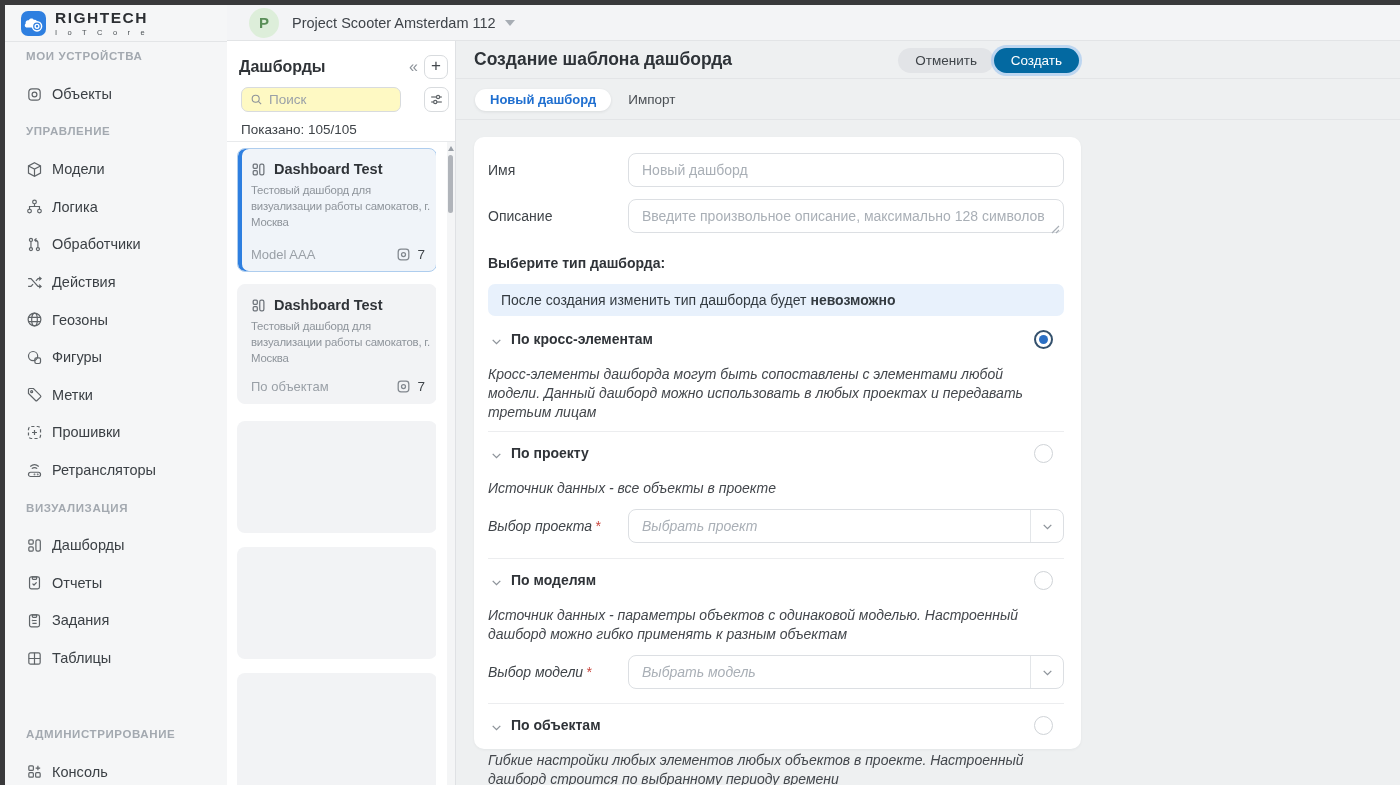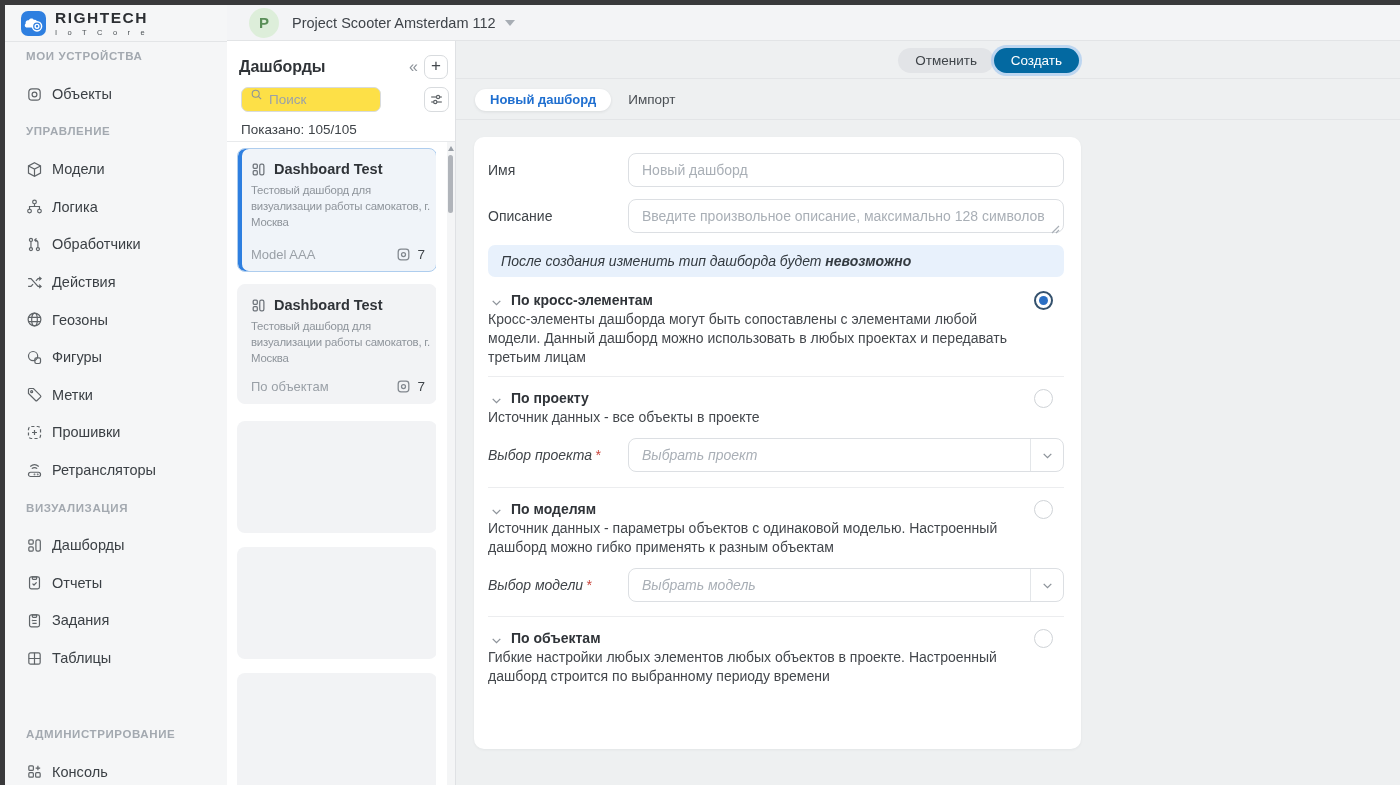--- a/index.html
+++ b/index.html
@@ -89,22 +89,22 @@
     width:24px; height:24px; border:1px solid #d8dbde; border-radius:7px;
     background:#fff; display:flex; align-items:center; justify-content:center;
     cursor:pointer; color:#43484d;
   }
   .add-btn { font-size:17px; font-weight:normal; line-height:1; padding-bottom:2px; }
   .search-row {
     position:absolute; left:14px; right:6px; top:46px; height:25px;
     display:flex; align-items:center;
   }
   .search-box {
-    width:140px; height:25px; border:1px solid #d8dbde; border-radius:7px;
-    display:flex; padding:0 8px; background:#fde047;
+    width:160px; height:25px; border:1px solid #d8dbde; border-radius:7px;
+    display:flex; align-items:center; padding:0 8px; background:#fef9c3;
   }
   .search-box input {
     border:none; outline:none; flex:1; min-width:0; font-size:13.5px;
     font-family:inherit; color:#3c4043; background:transparent; margin-left:6px;
   }
   .search-box input::placeholder { color:#9aa1a8; }
   .filter-btn { margin-left:auto; width:25px; height:25px; }
   .shown-line { position:absolute; left:14px; top:81px; font-size:13.5px; color:#3f4449; }
   .panel-divider { position:absolute; left:0; right:0; top:100px; border-bottom:1px solid #e8eaec; }
 
@@ -177,37 +177,37 @@
   }
   .text-input { padding:0 13px; font-size:14px; font-family:inherit; color:#3c4043; outline:none; }
   .text-input::placeholder, .textarea-wrap textarea::placeholder { color:#a9afb6; }
   .textarea-wrap { position:relative; }
   .textarea-wrap textarea {
     width:100%; height:100%; border:none; outline:none; resize:none; background:transparent;
     font-size:14px; font-family:inherit; color:#3c4043; padding:8px 13px 0 13px; overflow:hidden;
   }
   .resize-grip { position:absolute; right:3px; bottom:3px; width:9px; height:9px; }
   .type-heading { margin-top:20px; font-size:14px; font-weight:bold; color:#2f3338; line-height:20px; }
-  .notice { white-space:pre-wrap;font-style:italic; }
+  .notice { white-space:pre-wrap; }
   .notice {
     margin-top:11px; height:32px; background:#e8f1fc; border-radius:7px;
     display:flex; align-items:center; padding:0 13px; font-size:14px; color:#333a40;
   }
   .opt-header { display:flex; align-items:center; margin-top:13px; height:20px; }
   .opt-header.mt11 { margin-top:11px; }
   .opt-chevron { width:13px; height:13px; margin:2px 8px 0 2px; color:#8d939a; flex:none; }
   .opt-label { font-size:14px; font-weight:bold; color:#2f3338; }
   .radio {
     margin-left:auto; margin-right:11px; width:19px; height:19px; border-radius:50%;
     border:1.5px solid #cfd3d7; background:#fff; cursor:pointer;
     display:flex; align-items:center; justify-content:center; flex:none;
   }
   .radio.checked { border:2px solid #34516d; }
   .radio.checked::after { content:""; width:9px; height:9px; border-radius:50%; background:#2b6fc4; }
-  .opt-desc { margin-top:0; font-size:14px; line-height:19px; color:#43474c; white-space:pre-line; }
+  .opt-desc { margin-top:16px; font-size:14px; line-height:19px; color:#43474c; white-space:pre-line;font-style:italic; }
   .opt-divider { border-top:1px solid #ecedef; margin-top:9px; }
   .opt-divider.mt15 { margin-top:15px; } .opt-divider.mt14 { margin-top:14px; }
   .sel-row { margin-top:11px; margin-bottom:0;font-style:italic; }
   .select { position:relative; display:flex; align-items:center; padding:0 46px 0 13px; cursor:pointer; }
   .select-placeholder { font-size:14px; color:#a9afb6; }
   .select-arrow-zone {
     position:absolute; right:0; top:0; bottom:0; width:33px; border-left:1px solid #e3e6e9;
     display:flex; align-items:center; justify-content:center; color:#8d939a;
   }
   .select-arrow-zone svg { width:13px; height:13px; }
@@ -529,20 +529,21 @@
   </div>
 
   <div class="cards-scroll">
     <div class="sb-arrow"></div>
     <div class="sb-thumb"></div>
   </div>
 </section>
 
 <main class="main">
   <div class="main-title-row">
+    <h1 class="main-title">Создание шаблона дашборда</h1>
     <button class="btn btn-cancel">Отменить</button>
     <button class="btn btn-create">Создать</button>
   </div>
 
   <div class="tabs-row">
     <div class="tab-active">Новый дашборд</div>
     <div class="tab-plain">Импорт</div>
   </div>
 
   <div class="form-card">
@@ -553,20 +554,21 @@
     <div class="form-row">
       <label class="form-label">Описание</label>
       <div class="textarea-wrap">
         <textarea placeholder="Введите произвольное описание, максимально 128 символов" style=""></textarea>
         <span class="resize-grip"><svg viewBox="0 0 9 9">
               <path d="M8 1 L1 8 M8 5 L5 8" stroke="#a9afb6" stroke-width="1.2" fill="none"></path>
             </svg></span>
       </div>
     </div>
 
+    <div class="type-heading">Выберите тип дашборда:</div>
 
     <div class="notice">
       <span>После создания изменить тип дашборда будет </span><b>невозможно</b>
     </div>
 
     <div class="opt-header">
       <span class="opt-chevron"><svg viewBox="0 0 24 24" fill="none" stroke="#8d939a" stroke-width="2.4">
             <path d="M5 9 L12 16 L19 9"></path>
           </svg></span>
       <span class="opt-label">По кросс-элементам</span>

